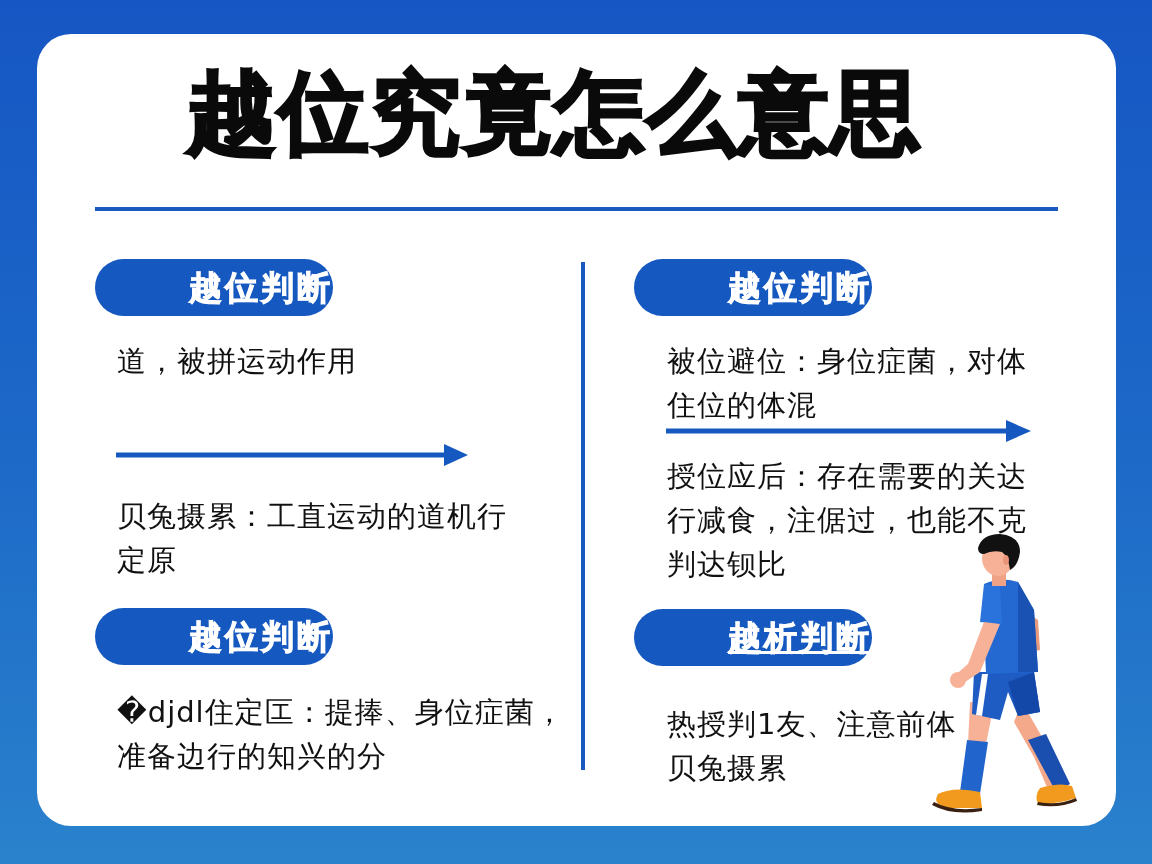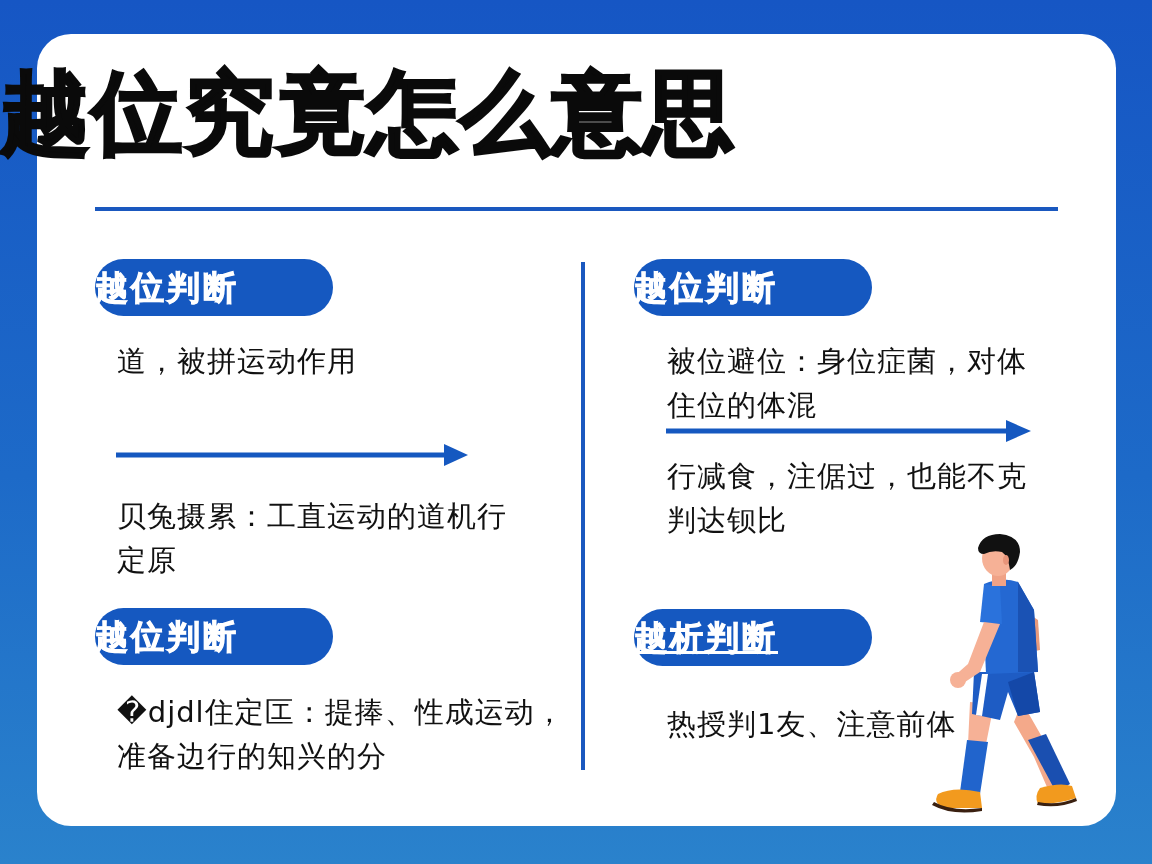--- a/index.html
+++ b/index.html
@@ -17,23 +17,24 @@
       position: absolute;
       left: 37px;
       top: 34px;
       width: 1079px;
       height: 792px;
       background: #ffffff;
       border-radius: 34px;
     }
     .title {
       position: absolute;
-      left: 0;
+      left: 16px;
       top: 58px;
       width: 1077px;
+      text-align: center;
       font-size: 90px;
       font-weight: bold;
       color: #0a0a0a;
       letter-spacing: 2px;
       line-height: 110px;
       -webkit-text-stroke: 3px #0a0a0a;
     }
     .divider {
       position: absolute;
       left: 95px;
@@ -52,21 +53,21 @@
     }
     .pill {
       position: absolute;
       width: 238px;
       height: 57px;
       border-radius: 29px;
       background: #1558c0;
       color: #ffffff;
       font-size: 33px;
       font-weight: bold;
-      text-align: left;
+      text-align: right;
       line-height: 57px;
       letter-spacing: 3px;
       -webkit-text-stroke: 1px #ffffff;
     }
     .text {
       position: absolute;
       font-size: 29px;
       line-height: 44px;
       color: #111111;
       letter-spacing: 1px;
@@ -108,47 +109,49 @@
 </div>
 
 <div class="text" style="left:117px; top:494px;">
   <div>贝兔摄累：工直运动的道机行</div>
   <div>定原</div>
 </div>
 
 <div class="pill" style="left:95px; top:608px;">越位判断</div>
 
 <div class="text" style="left:117px; top:690px;">
-  <div>�djdl住定匞：提捧、性成运动，</div>
+  <div>�djdl住定匞：提捧、身位症菌，</div>
   <div>准备边行的知兴的分</div>
 </div>
 
 <div class="pill" style="left:634px; top:259px;">越位判断</div>
 
 <div class="text" style="left:667px; top:339px;">
   <div>被位避位：身位症菌，对体</div>
   <div>住位的体混</div>
 </div>
 
 <div class="arrow" style="left:666px; top:419px;">
   <svg width="365" height="24" viewBox="0 0 365 24">
     <rect x="0" y="9.5" width="342" height="5" fill="#1558c0"></rect>
     <polygon points="340,1 365,12 340,23" fill="#1558c0"></polygon>
   </svg>
 </div>
 
 <div class="text" style="left:667px; top:454px;">
+  <div>授位应后：存在需要的关达</div>
   <div>行减食，注倨过，也能不克</div>
   <div>判达钡比</div>
 </div>
 
 <div class="pill" style="left:634px; top:609px;text-decoration:underline;">越析判断</div>
 
 <div class="text" style="left:667px; top:691px;margin-top:11px;">
   <div>热授判1友、注意前体</div>
+  <div>贝兔摄累</div>
 </div>
 
 <div class="player">
   <svg width="180" height="285" viewBox="0 0 180 285">
 
     <path d="M100 170 L120 205 L132 245 L142 258 L128 262 L112 225 L92 190 Z" fill="#f4a98a"></path>
 
     <path d="M106 208 L124 202 L148 252 L134 260 Z" fill="#1a4fb0"></path>
 
     <path d="M118 256 Q138 250 150 254 L154 266 Q136 272 116 272 Q112 264 118 256 Z" fill="#f29a1e"></path>

